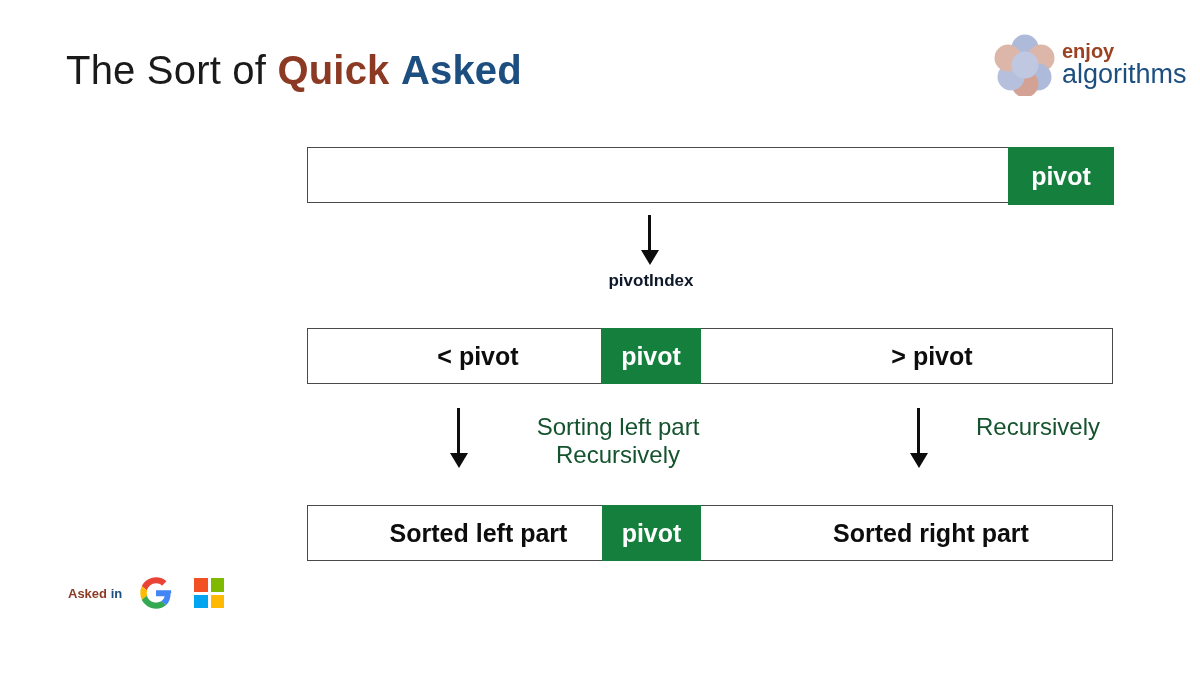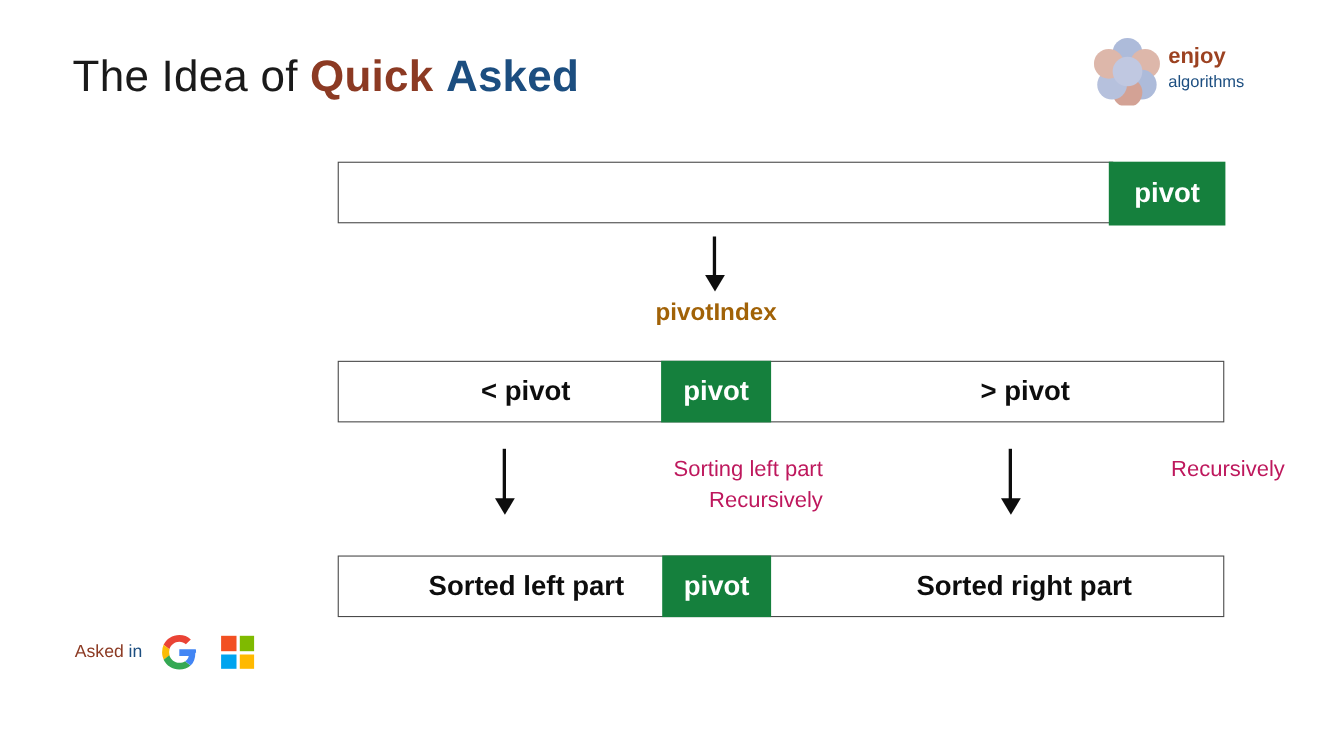--- a/index.html
+++ b/index.html
@@ -52,21 +52,21 @@
     line-height: 23px;
   }
   .brand-text .b-enjoy {
     display: block;
     font-size: 20px;
     color: #9c4221;
     font-weight: 700;
   }
   .brand-text .b-algos {
     display: block;
-    font-size: 15px;
+    font-size: 27px;
     color: #1c4e80;
     font-weight: 400;
   }
 
   
   .bar {
     position: absolute;
     box-sizing: border-box;
     background: #ffffff;
     border: 1.6px solid #4a4a4a;
@@ -147,63 +147,63 @@
   #arrow-right-recurse .shaft { height: 46px; }
   #arrow-right-recurse .head  { top: 45px; }
 
   
   #label-pivotindex {
     position: absolute;
     left: 506px;
     top: 271px;
     width: 290px;
     text-align: center;
-    font-size: 22px;
-    font-weight: 700;
-    color: #a16207;
+    font-size: 17px;
+    font-weight: 700;
+    color: #0f172a;
   }
   .recurse-label {
     position: absolute;
-    text-align: right;
-    font-size: 20px;
+    text-align: center;
+    font-size: 24px;
     line-height: 28px;
-    color: #be185d;
+    color: #14532d;
     font-weight: 400;
   }
   #label-left-recurse  { left: 488px; top: 413px; width: 260px; }
   #label-right-recurse { left: 908px; top: 413px; width: 260px; }
   .recurse-label span { display: block; }
 
   
   .asked {
     position: absolute;
     left: 68px;
     top: 576px;
     height: 34px;
     display: flex;
     align-items: center;
   }
   .asked-text {
-    font-size: 16px;
-    font-weight: 400;
+    font-size: 13px;
+    font-weight: 700;
     white-space: nowrap;
     margin-right: 18px;
   }
   .asked-text .a-asked { color: #8c3a23; }
   .asked-text .a-in    { color: #1c4e80; }
   .logo-google { width: 32px; height: 32px; margin-right: 22px; }
   .logo-ms { width: 30px; height: 30px; display: grid;
              grid-template-columns: 1fr 1fr; grid-template-rows: 1fr 1fr; gap: 3px; }
   .logo-ms i { display: block; }
 </style>
 </head>
 <body>
 
 <div class="title">
-  <span class="t-plain">The Idea of </span><span class="t-quick">Quick</span><span class="t-plain"> </span><span class="t-sort">Asked</span>
+  <span class="t-plain">The Sort of </span><span class="t-quick">Quick</span><span class="t-plain"> </span><span class="t-sort">Asked</span>
 </div>
 
 <div class="brand">
   <svg class="brand-mark" viewBox="0 0 62 62">
     <g opacity="0.62">
       <circle cx="31" cy="14" r="13.5" fill="#7b91c4"></circle>
       <circle cx="47" cy="24" r="13.5" fill="#c98b77"></circle>
       <circle cx="44" cy="43" r="13.5" fill="#7b91c4"></circle>
       <circle cx="31" cy="50" r="13.5" fill="#b96a55"></circle>
       <circle cx="17" cy="43" r="13.5" fill="#8a9bc9"></circle>

